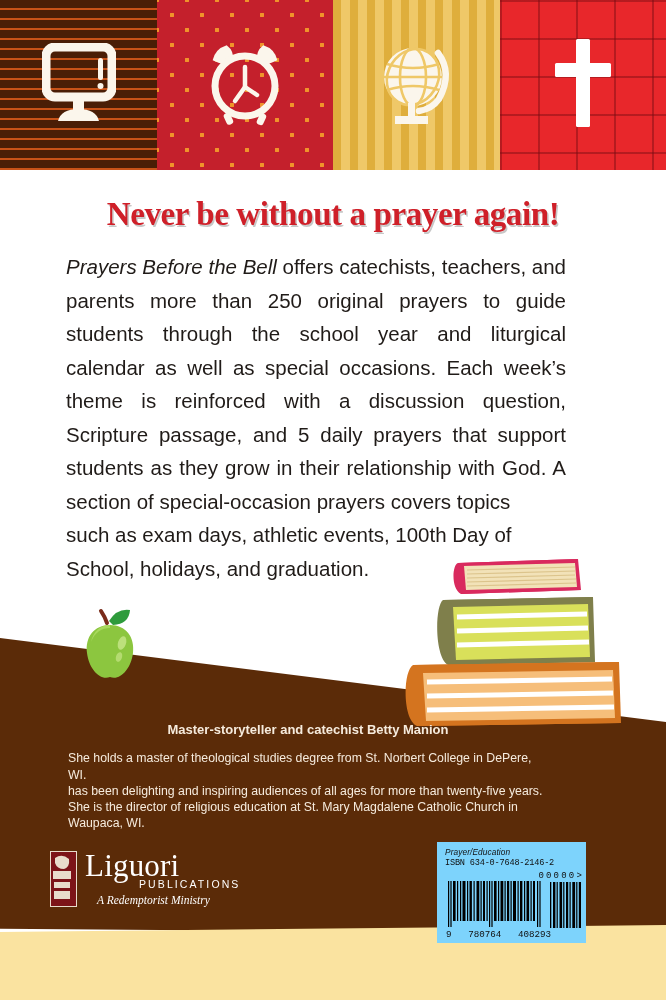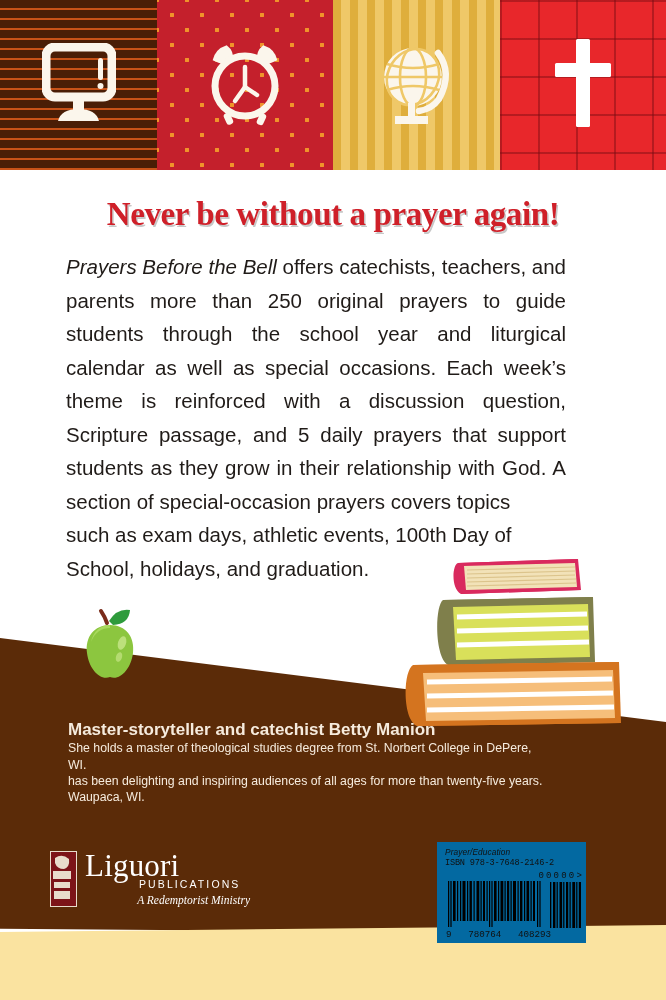--- a/index.html
+++ b/index.html
@@ -156,23 +156,24 @@
     left: 68px;
     top: 722px;
     width: 480px;
     font-family: "Liberation Sans", sans-serif;
     color: #F6EBDD;
     font-size: 12.3px;
     line-height: 16.3px;
   }
   .bio .bio-lead {
     font-weight: bold;
-    font-size: 17px;
+    font-size: 13px;
     display: block;
-    margin-bottom: 2px;
+    margin-bottom: 12px;
+    text-align: center;
   }
   .bio-line { display: block; }
 
   
   .logo {
     position: absolute;
     left: 50px;
     top: 849px;
     width: 200px;
     height: 70px;
@@ -206,31 +207,30 @@
     margin-top: -5px;
     margin-left: 54px;
   }
   .logo-tag {
     font-family: "Liberation Serif", serif;
     font-style: italic;
     font-size: 11.5px;
     color: #FFFFFF;
     margin-top: 4px;
     margin-left: 12px;
-    text-align: right;
   }
 
   
   .barcode-box {
     position: absolute;
     left: 437px;
     top: 842px;
     width: 149px;
     height: 101px;
-    background: #0369a1;
+    background: #7dd3fc;
     box-sizing: border-box;
     padding: 5px 7px 4px 8px;
   }
   .bc-category {
     font-family: "Liberation Sans", sans-serif;
     font-style: italic;
     font-size: 8.3px;
     color: #111;
     letter-spacing: 0.1px;
   }
@@ -397,20 +397,21 @@
           <path d="M32 165 L219 162"></path>
         </g>
       </g>
     </svg>
   </div>
 
   <div class="bio">
     <span class="bio-lead">Master-storyteller and catechist Betty Manion</span>
     <span class="bio-line">She holds a master of theological studies degree from St. Norbert College in DePere, WI.</span>
     <span class="bio-line">has been delighting and inspiring audiences of all ages for more than twenty-five years.</span>
+    <span class="bio-line">She is the director of religious education at St. Mary Magdalene Catholic Church in</span>
     <span class="bio-line">Waupaca, WI.</span>
   </div>
 
   <div class="cream-band"></div>
 
   <div class="logo">
     <div class="logo-mark">
       <svg width="22" height="51" viewBox="0 0 22 51">
         <path d="M4 6 Q11 1 18 7 Q19 15 13 17 Q6 17 4 11 Z" fill="#E8DCCB"></path>
         <path d="M2 19 L20 19 L20 27 L2 27 Z" fill="#E8DCCB"></path>
@@ -420,21 +421,21 @@
     </div>
     <div class="logo-text">
       <div class="logo-name">Liguori</div>
       <div class="logo-sub">PUBLICATIONS</div>
       <div class="logo-tag">A Redemptorist Ministry</div>
     </div>
   </div>
 
   <div class="barcode-box">
     <div class="bc-category">Prayer/Education</div>
-    <div class="bc-isbn">ISBN 978-3-7648-2146-2</div>
+    <div class="bc-isbn">ISBN 634-0-7648-2146-2</div>
     <div class="bc-addon-digits">00000&gt;</div>
 
     <div class="bc-bars-main">
       <svg width="94" height="46" viewBox="0 0 94 46" preserveAspectRatio="none">
         <g fill="#000">
           <rect x="0" y="0" width="1.2" height="46"></rect>
             <rect x="2.4" y="0" width="1.2" height="46"></rect>
           <rect x="5" y="0" width="2.6" height="40"></rect>
             <rect x="9" y="0" width="1.2" height="40"></rect>
           <rect x="12" y="0" width="1.2" height="40"></rect>

